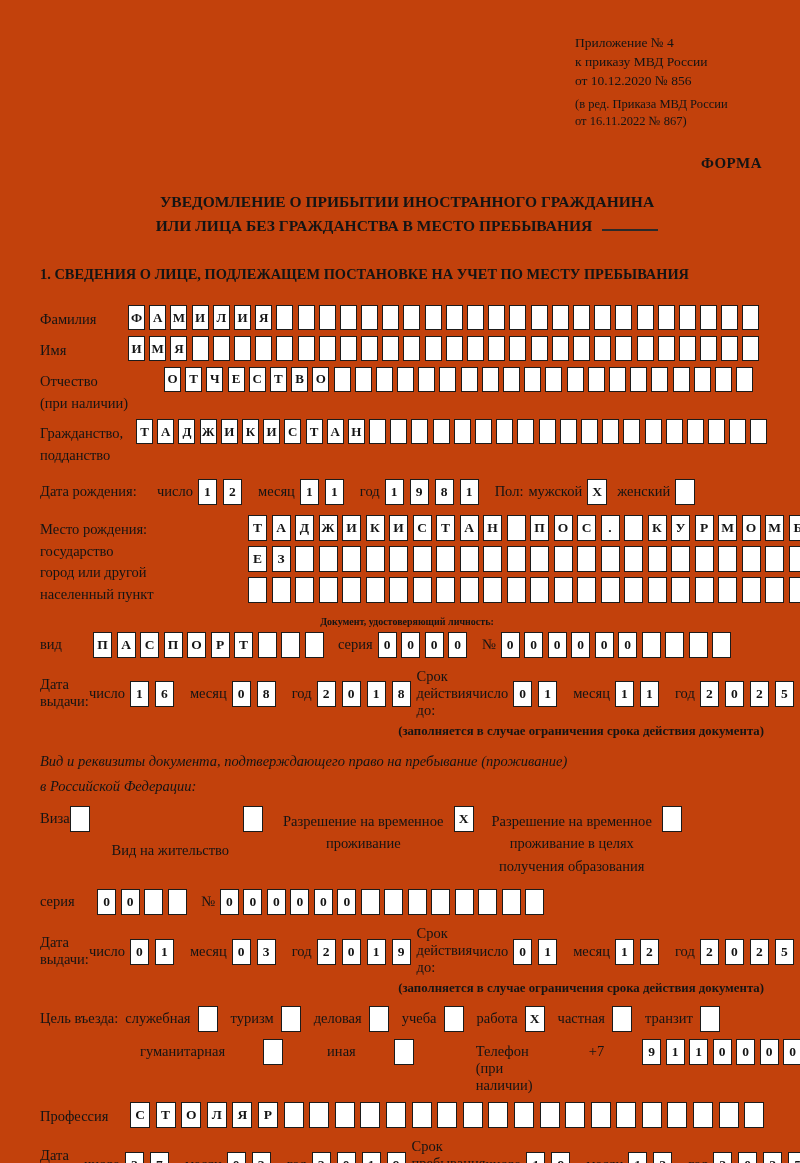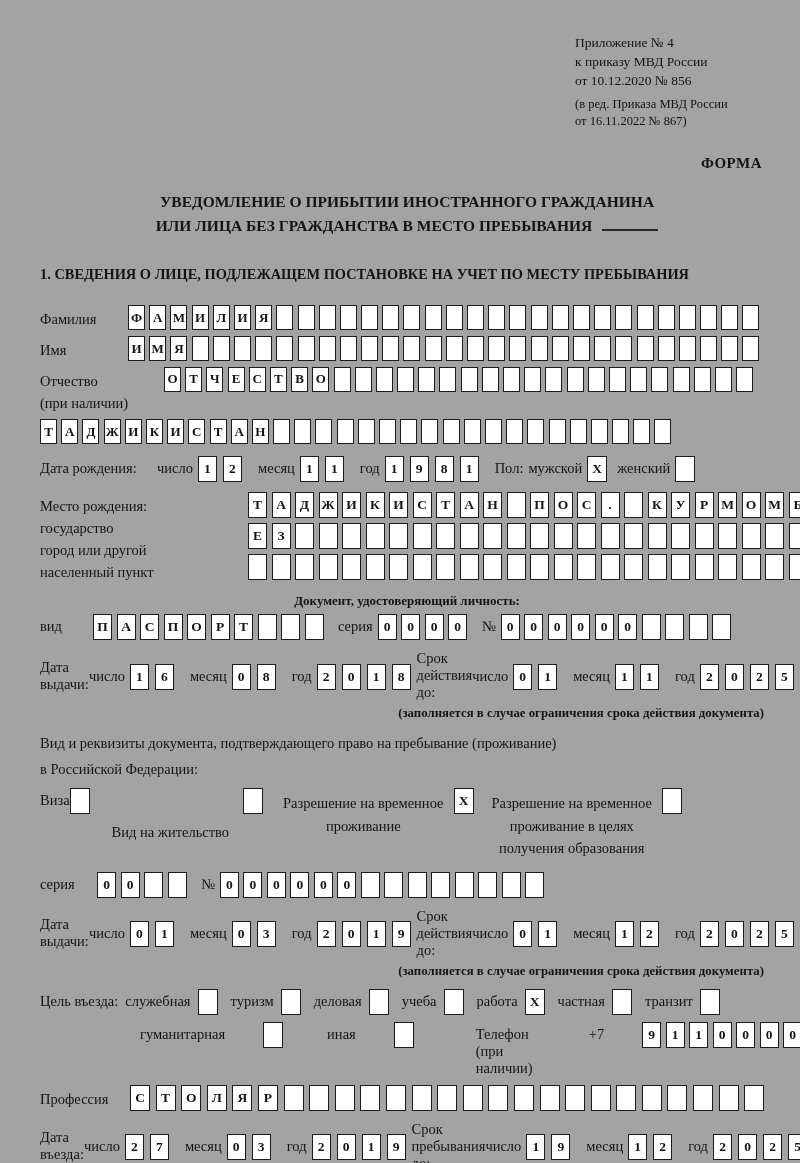--- a/index.html
+++ b/index.html
@@ -1,17 +1,17 @@
 <!DOCTYPE html>
 <html><head>
 <meta charset="utf-8">
 <style>
   html,body{margin:0;padding:0;background:#e8e8e8;}
   .page{
-    width:800px;height:1163px;margin:0 auto;background:#a3a3a3;
+    width:800px;height:1163px;margin:0 auto;background:#c2410c;
     box-sizing:border-box;padding:34px 26px 0 40px;
     font-family:"Liberation Serif", serif;color:#141414;position:relative;overflow:hidden;
   }
   
   .hdr{margin-left:535px;font-size:13.5px;line-height:1.4;}
   .hdr .amend{font-size:12.5px;margin-top:5px;line-height:1.35;}
   .forma{text-align:right;font-weight:bold;font-size:15px;letter-spacing:.5px;margin:26px 12px 0 0;}
   
   .title{text-align:center;font-weight:bold;font-size:15.5px;line-height:1.55;margin-top:18px;}
   .blank{display:inline-block;width:56px;border-bottom:2px solid #2a2a2a;height:12px;margin-left:10px;}
@@ -34,29 +34,29 @@
   .stack>.cells{margin-bottom:5px;}
   
   .dates{display:flex;justify-content:space-between;width:724px;margin-top:10px;}
   .dgroup{display:flex;flex-direction:row;align-items:center;}
   .dgroup .dtitle{font-size:14.5px;margin-bottom:2px;}
   .dline{display:flex;align-items:flex-start;}
   .dlabel{font-size:14.5px;padding-top:4px;margin-right:5px;}
   .dlabel.gap{margin-left:10px;}
   .note{width:724px;text-align:right;font-weight:600;font-size:12.8px;margin-top:3px;}
   
-  .intro{font-size:14.5px;line-height:1.75;margin-top:10px;}
+  .intro{font-size:14.5px;line-height:1.75;margin-top:10px;font-style:italic;}
   .permits{display:flex;margin-top:6px;}
   .popt{display:flex;align-items:flex-start;}
   .plbl{font-size:14.5px;padding-top:4px;}
   .pcenter{text-align:center;line-height:1.55;}
   .purpose{display:flex;align-items:flex-start;margin-top:10px;}
   .purpose .plbl{margin-right:7px;}
   .purpose .cells{margin-right:13px;}
-  .ctr{ text-align:center;font-weight:bold;font-size:13px;margin-top:8px;}
+  .ctr{ text-align:center;font-weight:bold;font-size:10px;margin-top:8px;}
 </style>
 </head>
 <body>
 
 <div class="page">
 
   <div class="hdr">
     <div>Приложение № 4</div>
     <div>к приказу МВД России</div>
     <div>от 10.12.2020 № 856</div>
@@ -179,20 +179,24 @@
         <span class="cell"></span>
         <span class="cell"></span>
         <span class="cell"></span>
         <span class="cell"></span>
         <span class="cell"></span>
         <span class="cell"></span>
       </div>
   </div>
 
   <div class="frow">
+    <div class="lbl w96">
+      <div>Гражданство,</div>
+      <div>подданство</div>
+    </div>
     <div class="cells std">
         <span class="cell">Т</span>
         <span class="cell">А</span>
         <span class="cell">Д</span>
         <span class="cell">Ж</span>
         <span class="cell">И</span>
         <span class="cell">К</span>
         <span class="cell">И</span>
         <span class="cell">С</span>
         <span class="cell">Т</span>

